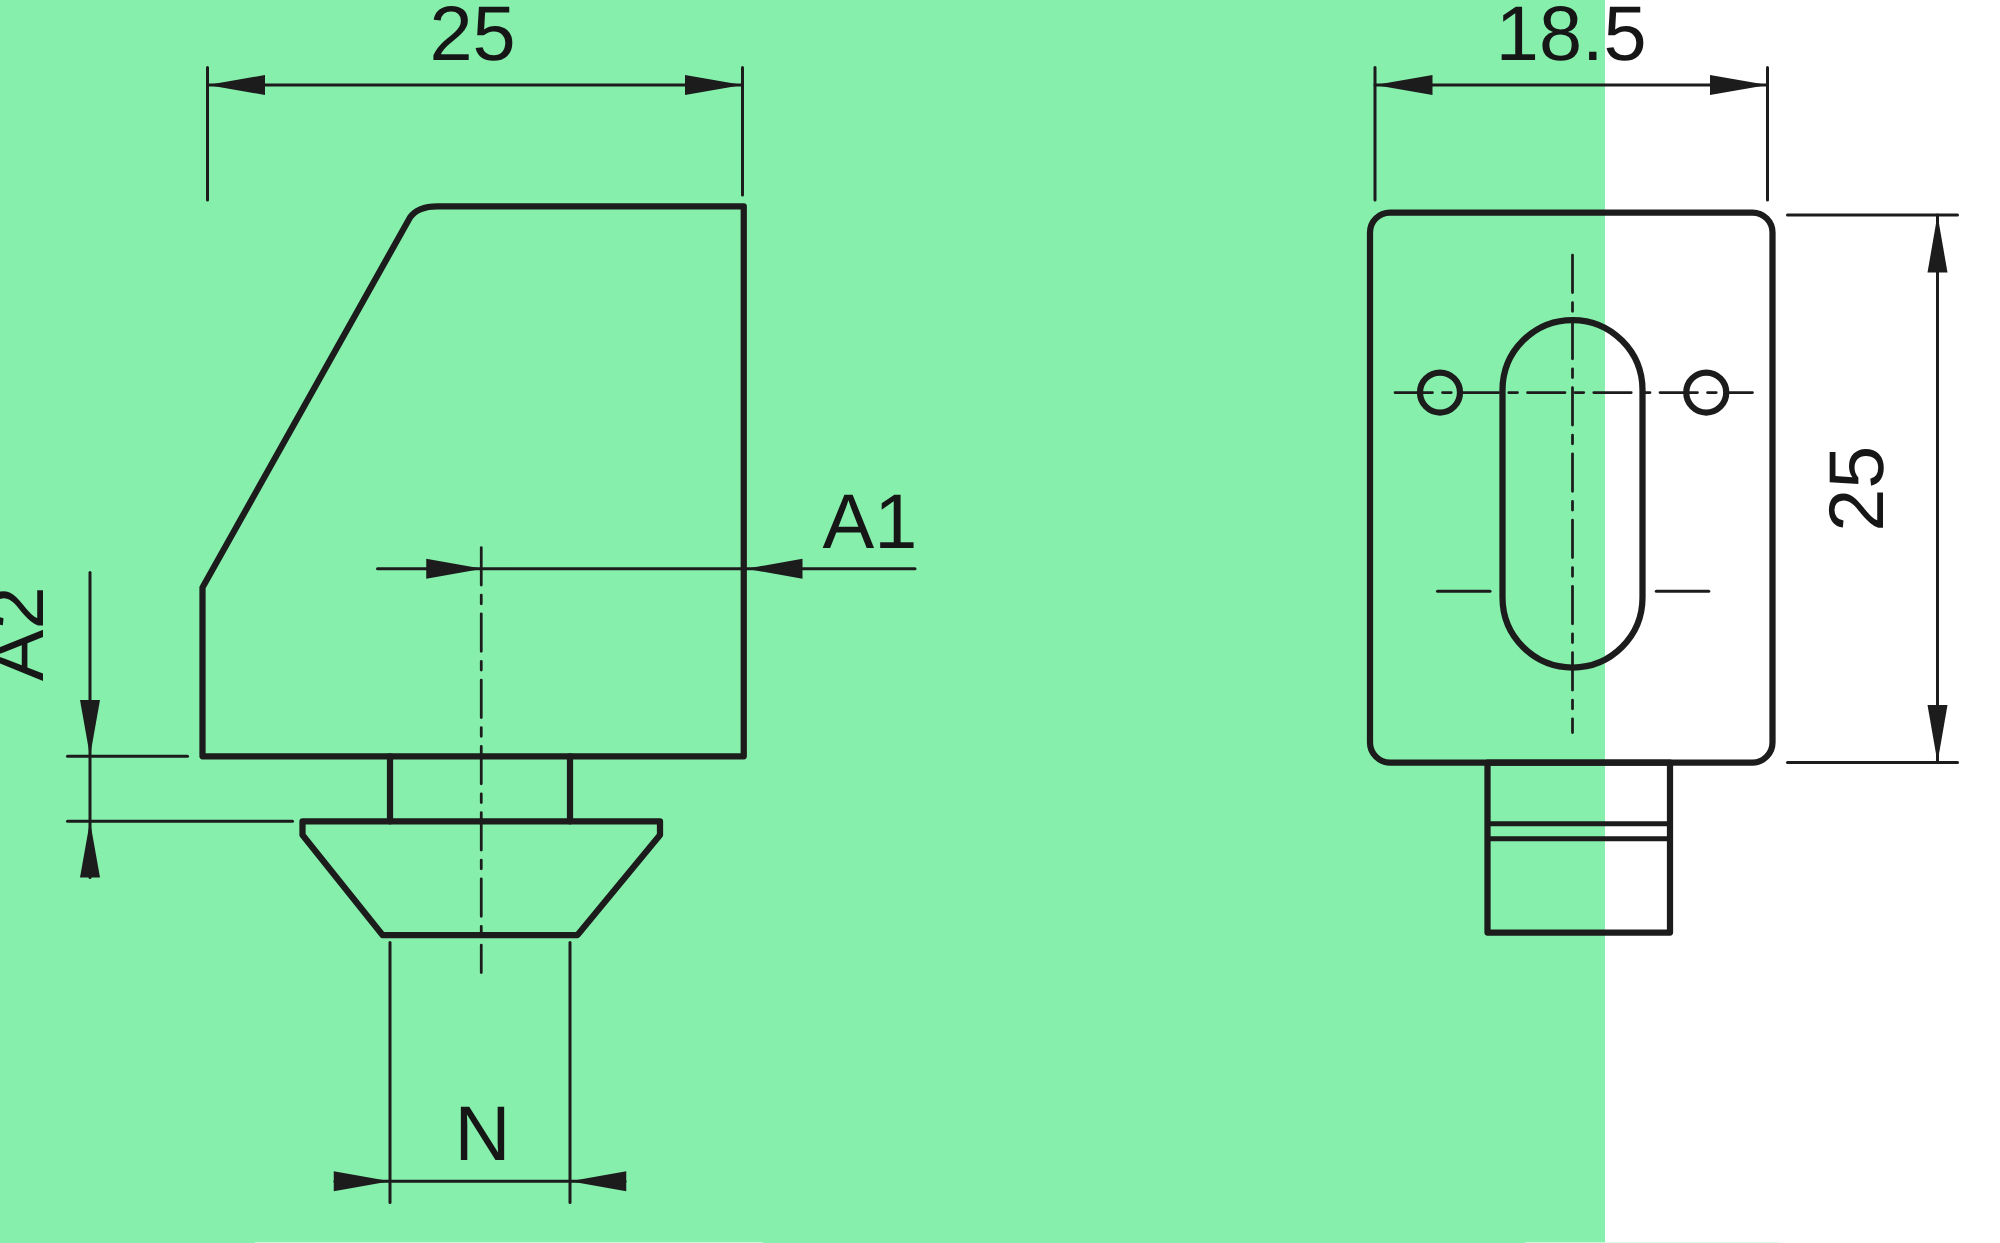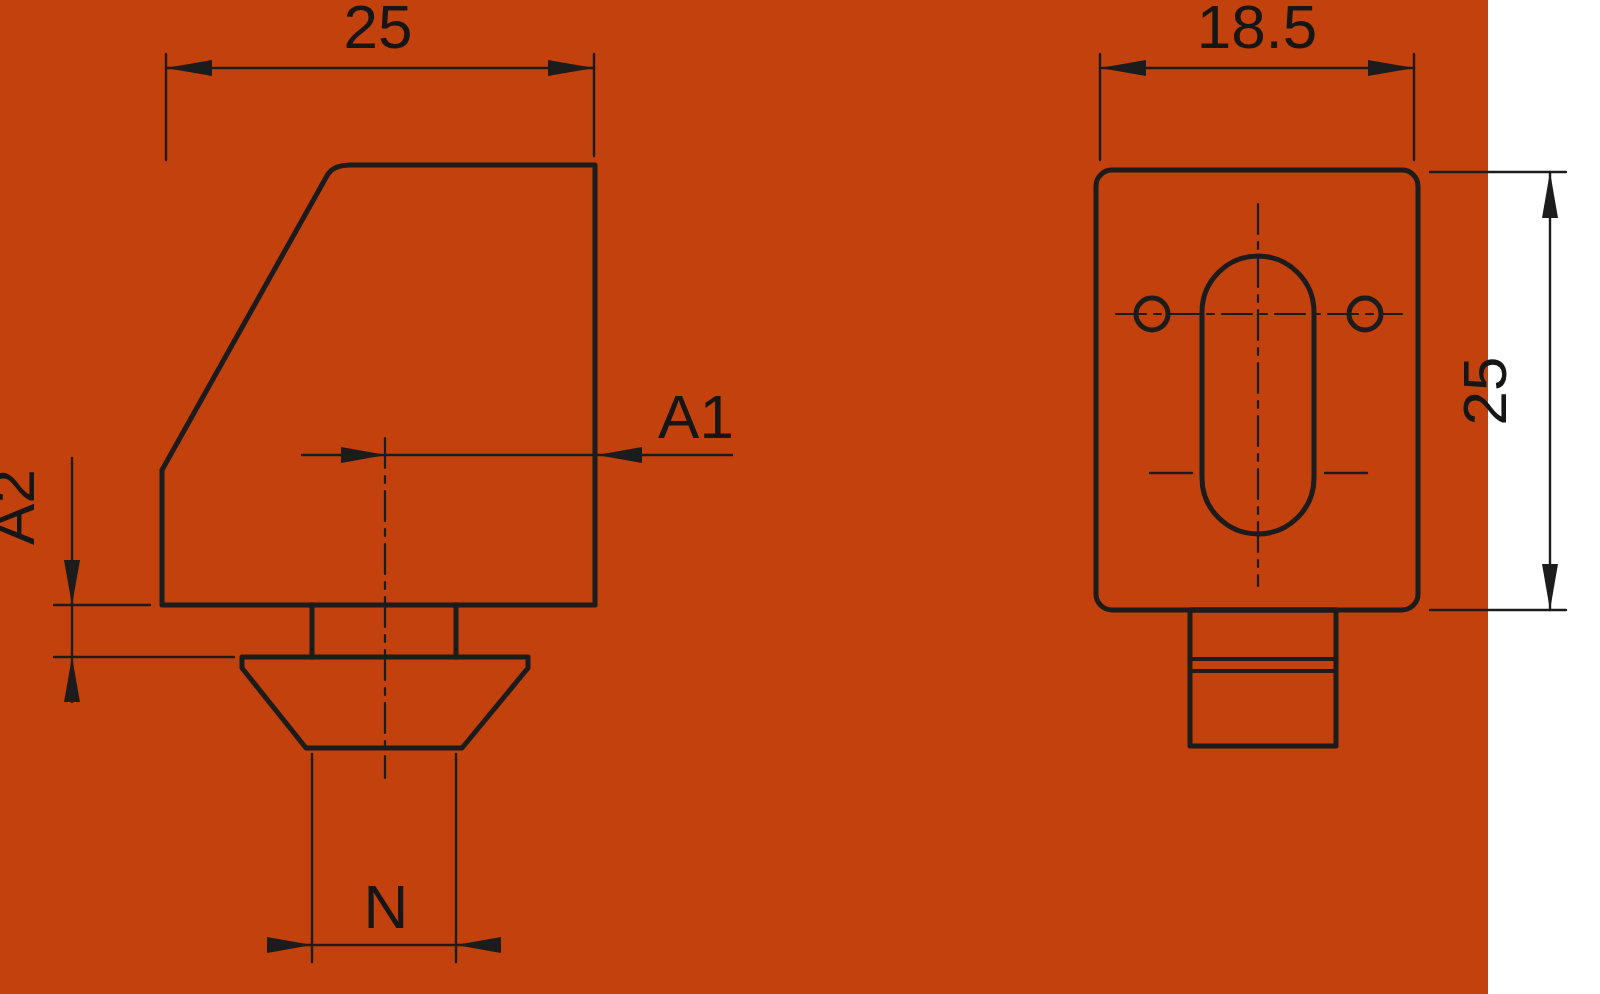--- a/index.html
+++ b/index.html
@@ -5,23 +5,23 @@
   html, body {
     margin: 0;
     padding: 0;
     background: #ffffff;
     width: 1600px;
     height: 994px;
     overflow: hidden;
     font-family: "Liberation Sans", sans-serif;
   }
   .canvas {
-    width: 1488px;
+    width: 1284px;
     height: 994px;
-    background: #c2410c;
+    background: #86efac;
   }
   svg { display: block; }
   .outline {
     fill: none;
     stroke: #1c1c1c;
     stroke-width: 5;
     stroke-linejoin: round;
     stroke-linecap: round;
   }
   .outline-thin {

